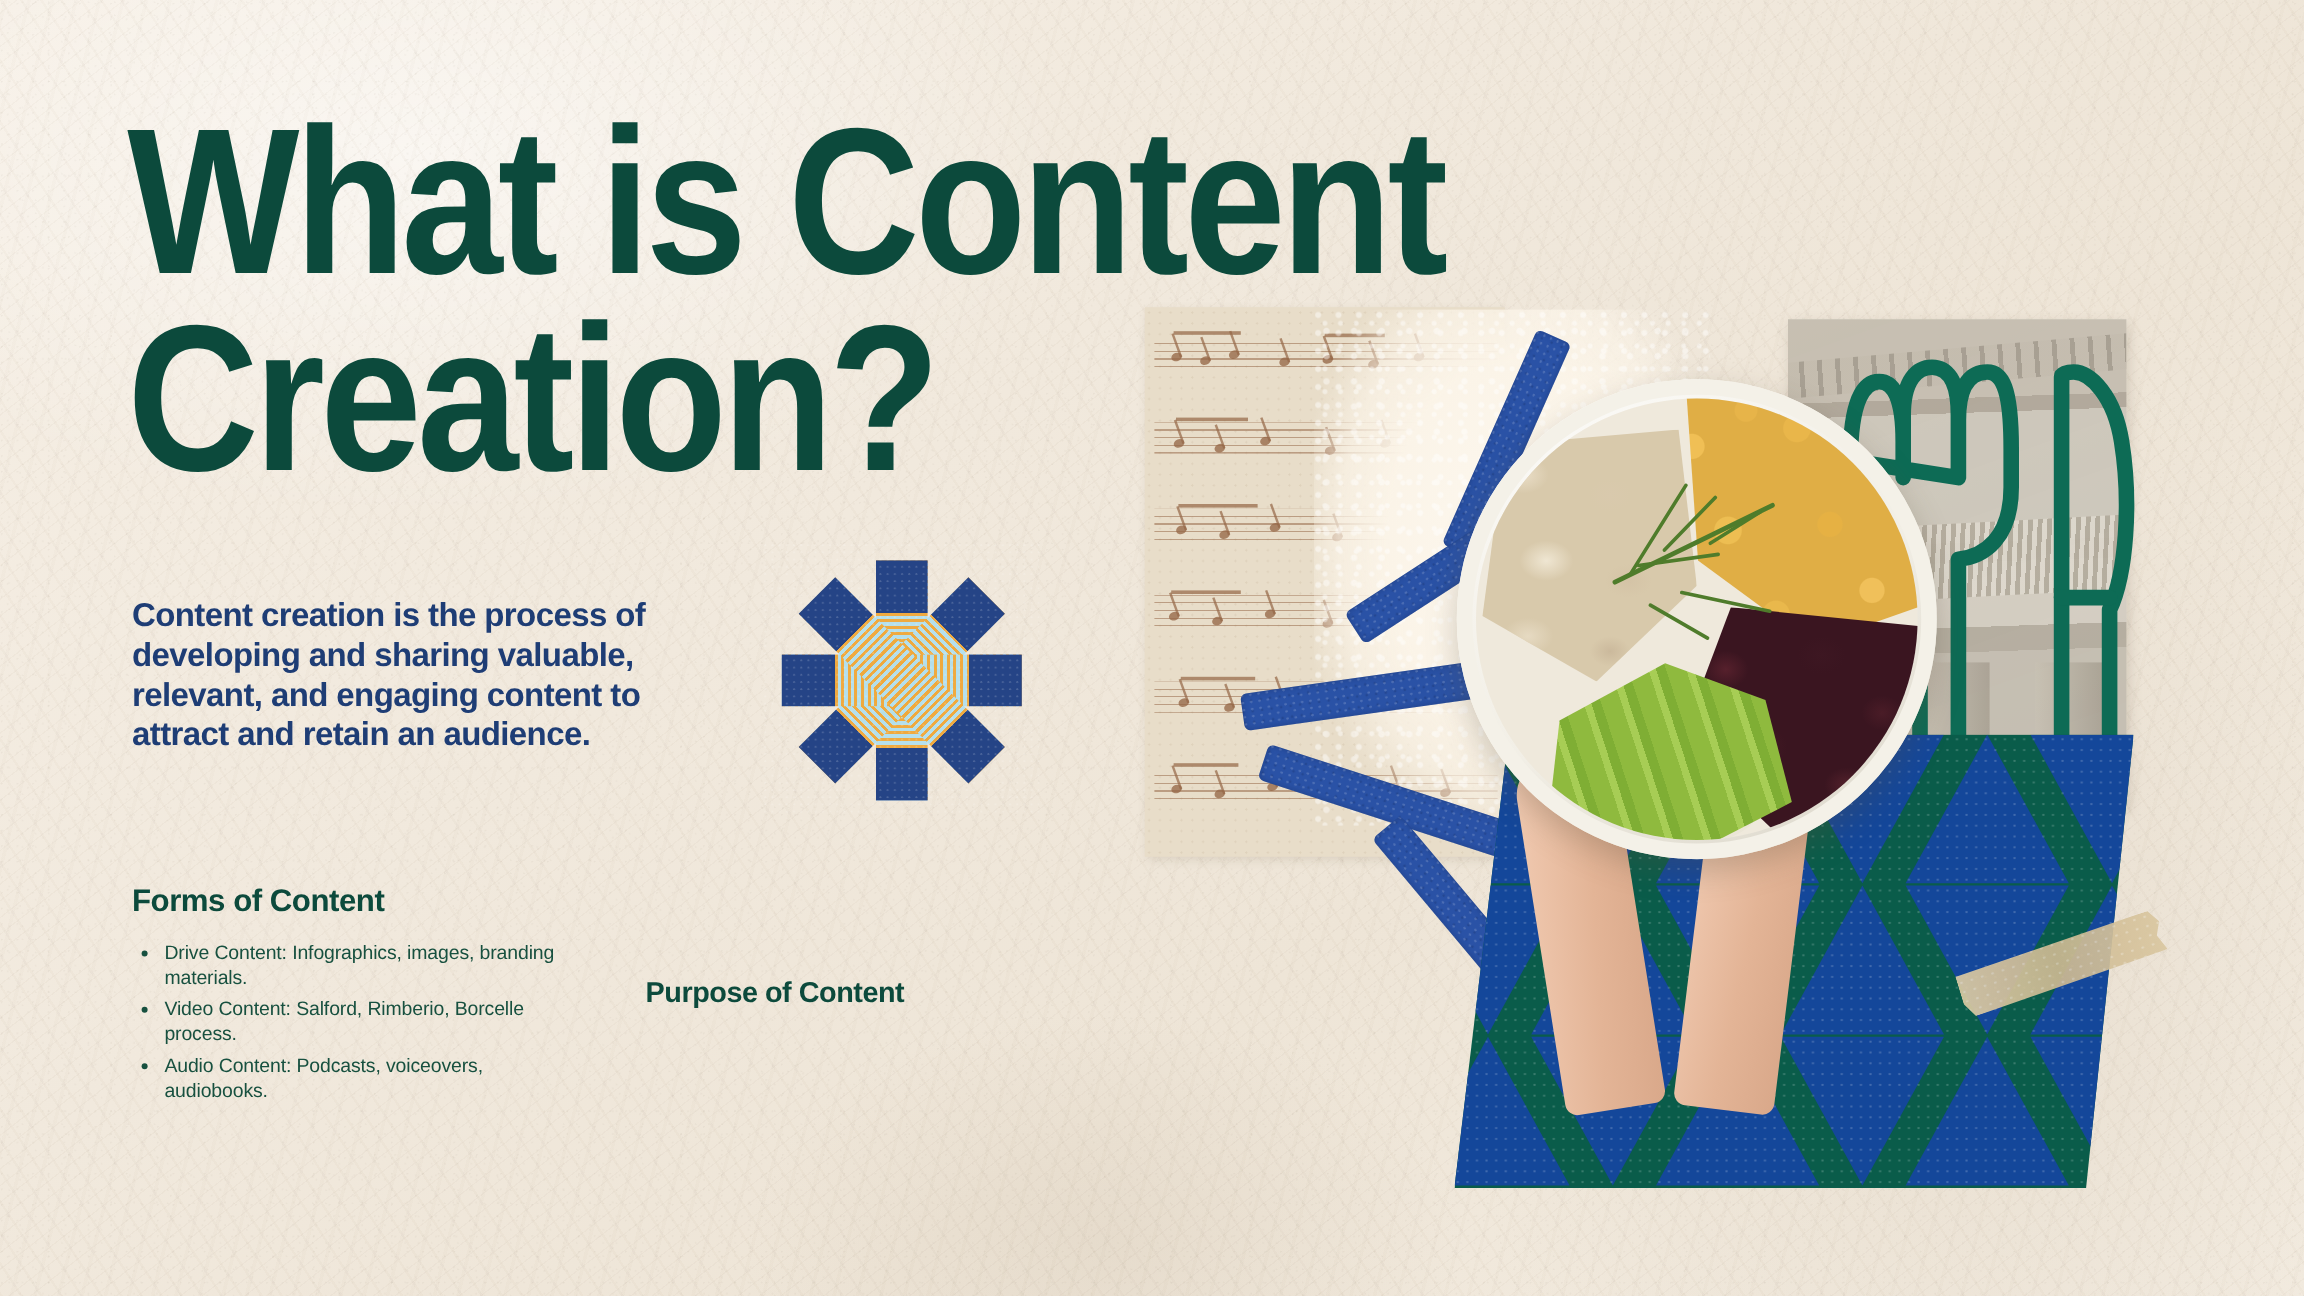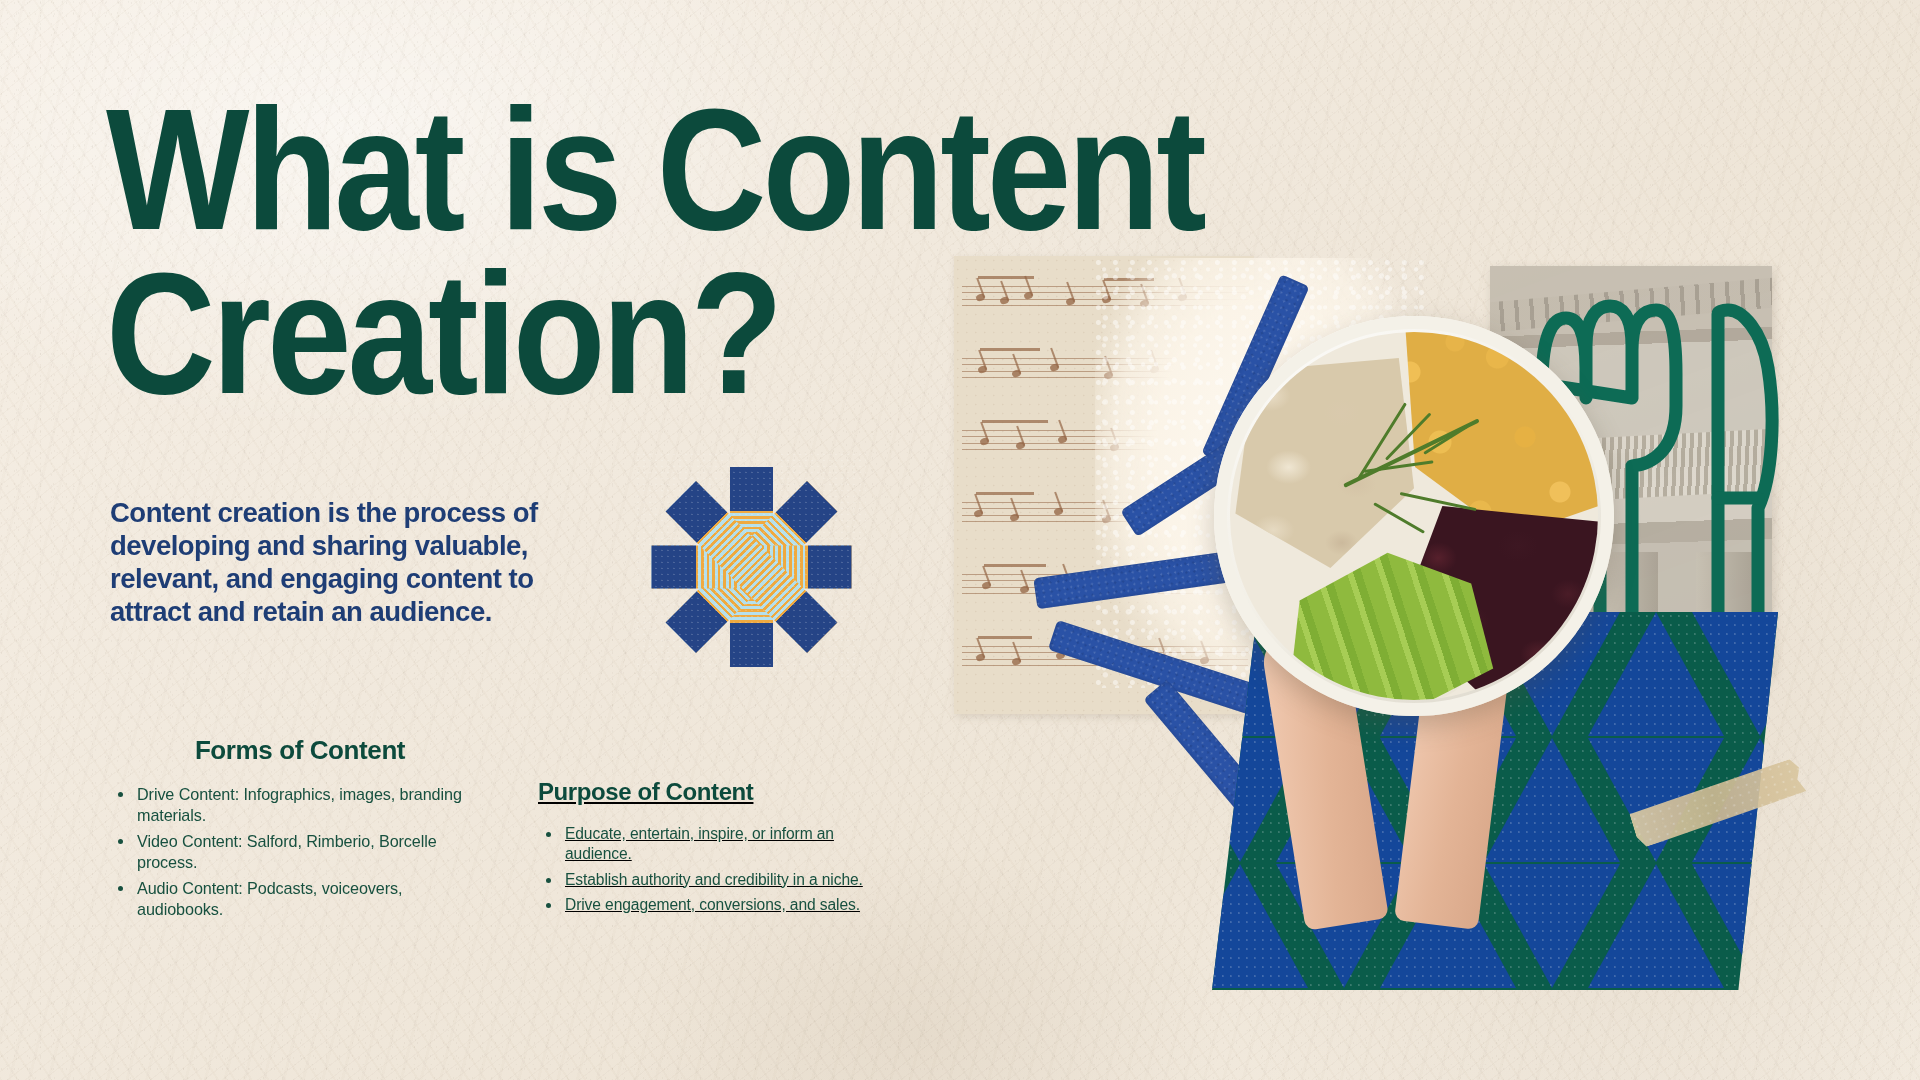--- a/index.html
+++ b/index.html
@@ -50,22 +50,22 @@
   #intro {
     position:absolute; left:110px; top:496px; width:460px;
     color:#1e3d75; font-weight:700;
     font-size:27.5px; line-height:1.20; letter-spacing:-.5px;
   }
 
   .sec-h {
     color:#0c4a3c; font-weight:700; letter-spacing:-.4px;
   }
   #forms { position:absolute; left:110px; top:735px; width:380px; }
-  #forms .sec-h { font-size:26px;text-align:center; }
-  #purpose { position:absolute; left:538px; top:778px; width:330px;text-decoration:underline; }
+  #forms .sec-h { font-size:26px; }
+  #purpose { position:absolute; left:538px; top:814px; width:330px; }
   #purpose .sec-h { font-size:24px; }
 
   ul.bul { list-style:none; margin-top:18px; }
   ul.bul li{
     position:relative; padding-left:27px; margin-bottom:5px;
     color:#17503f; font-size:16.2px; line-height:1.30; letter-spacing:-.1px;
   }
   #purpose ul.bul li{ font-size:15.6px; }
   ul.bul li::before{
     content:""; position:absolute; left:8px; top:8px;
@@ -296,25 +296,20 @@
   <div class="sec-h">Forms of Content</div>
   <ul class="bul">
     <li>Drive Content: Infographics, images, branding materials.</li>
     <li>Video Content: Salford, Rimberio, Borcelle process.</li>
     <li>Audio Content: Podcasts, voiceovers, audiobooks.</li>
   </ul>
 </div>
 
 <div id="purpose">
   <div class="sec-h">Purpose of Content</div>
-  <ul class="bul">
-    <li>Educate, entertain, inspire, or inform an audience.</li>
-    <li>Establish authority and credibility in a niche.</li>
-    <li>Drive engagement, conversions, and sales.</li>
-  </ul>
 </div>
 
 <div id="aster">
   <div class="ray r1"></div>
   <div class="ray r2"></div>
   <div class="ray r3"></div>
   <div class="ray r4"></div>
 </div>
 
 <div id="collage">

